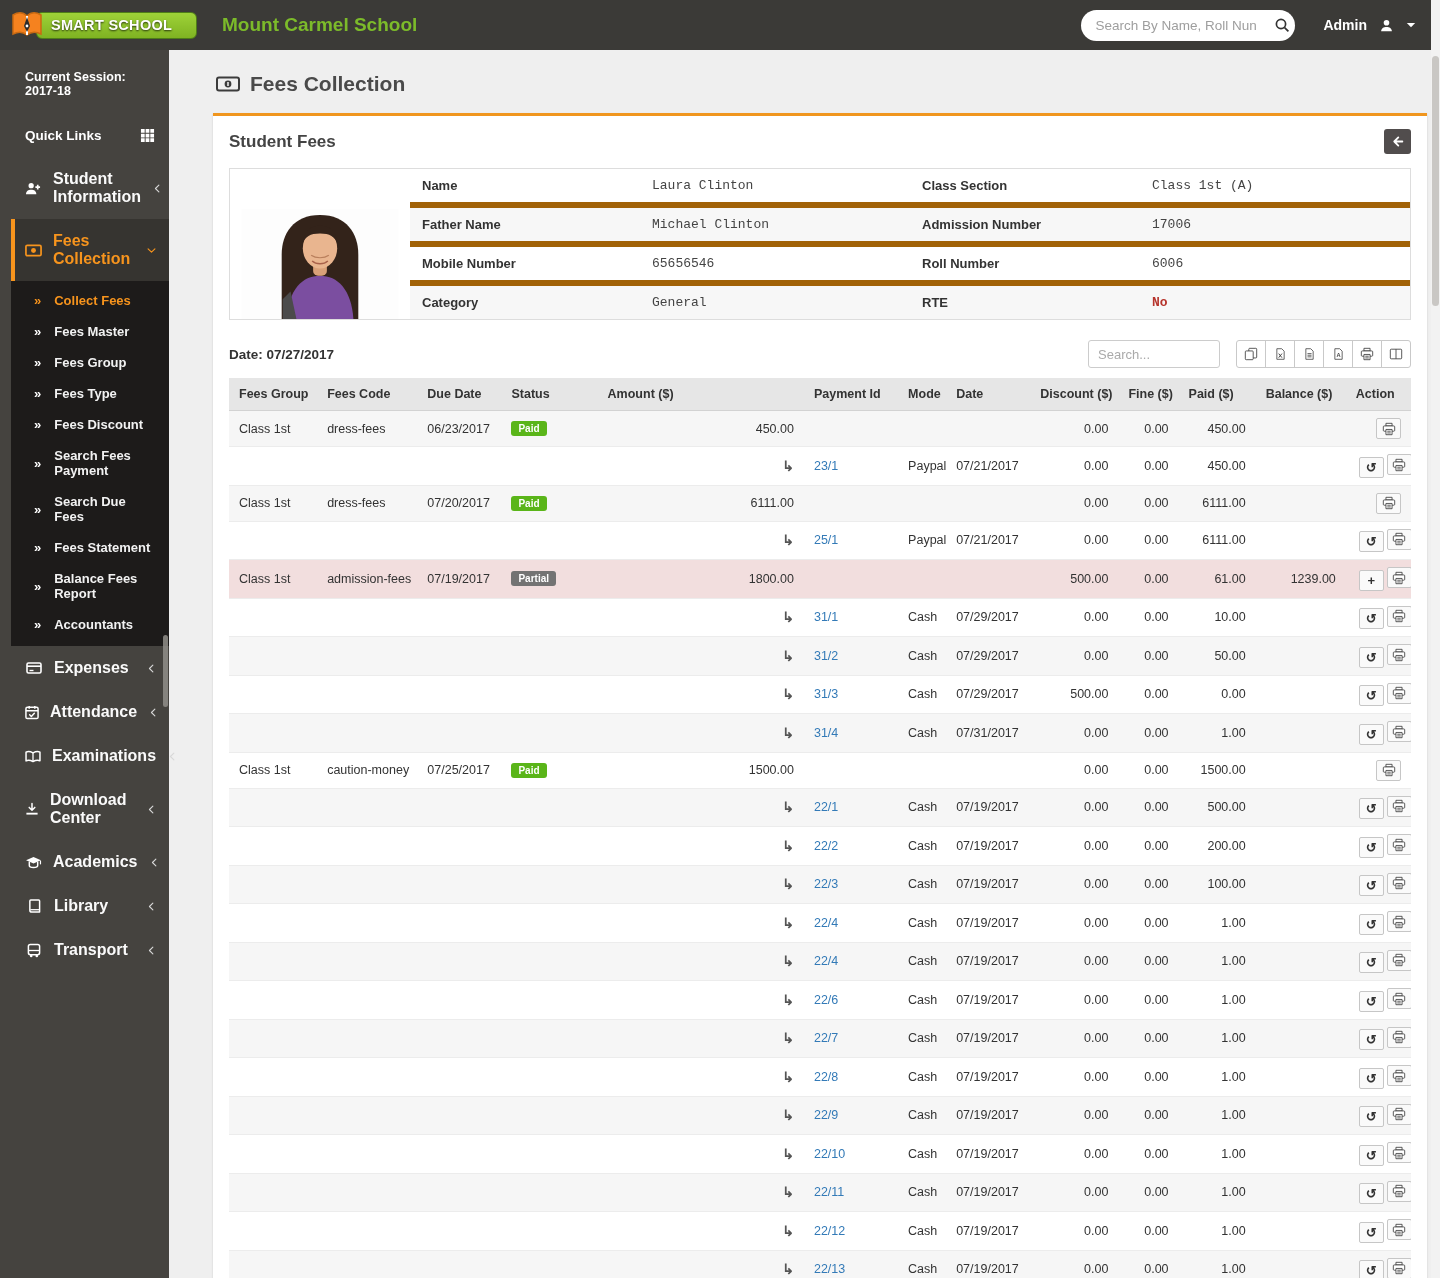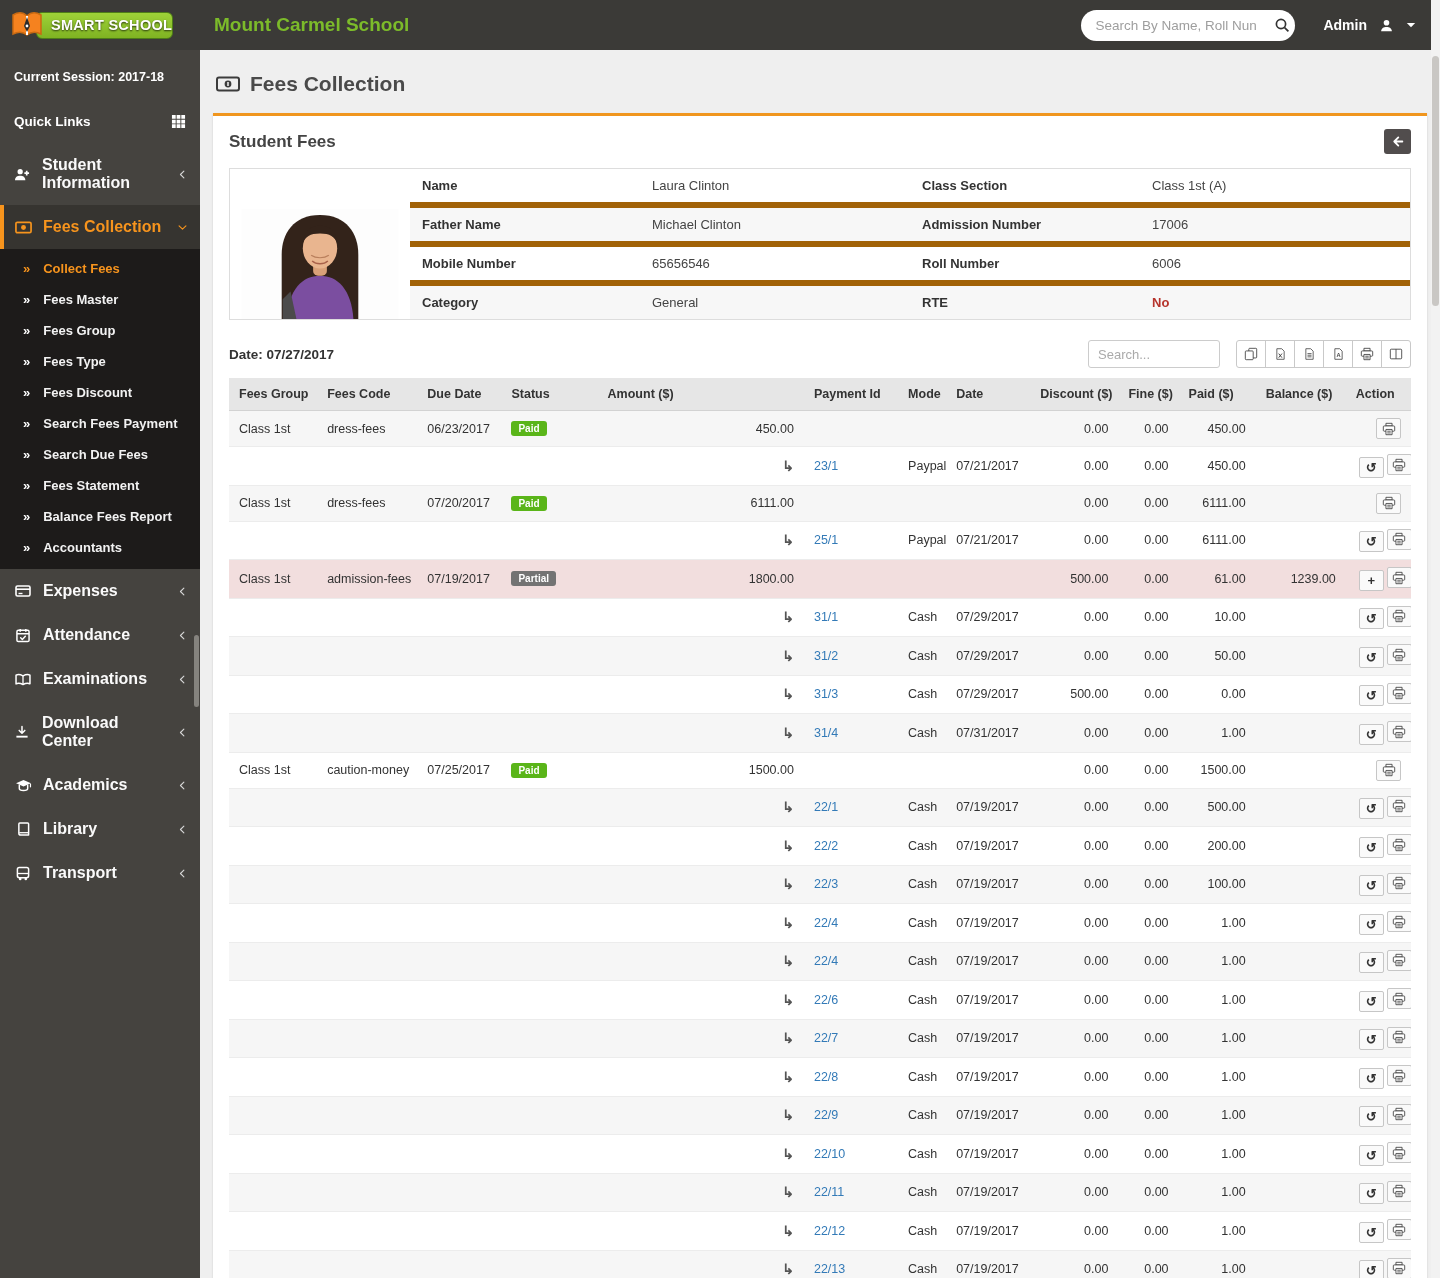--- a/index.html
+++ b/index.html
@@ -6,29 +6,29 @@
   html,body { margin:0; padding:0; }
   body {
     width:1440px; height:1278px; overflow:hidden;
     font-family:"Liberation Sans", sans-serif;
     background:#efefef; color:#333;
   }
   
   .topbar{position:absolute;top:0;left:0;width:1440px;height:50px;background:#3b3a37;display:flex;align-items:center;z-index:20;}
   .logo-area{width:200px;display:flex;align-items:center;padding-left:10px;}
   .logo-book{width:34px;height:30px;position:relative;z-index:2;margin-right:-8px;}
-  .logo-badge{background:linear-gradient(#9ed238,#7fb322);border:1px solid #4e7d18;border-radius:6px;padding:4px 0 5px 14px;color:#fff;font-weight:bold;font-size:14.5px;letter-spacing:.3px;text-shadow:0 1px 2px rgba(0,0,0,.75);white-space:nowrap;}
-  .school-name{margin-left:14px;color:#7cbb2a;font-size:19px;font-weight:bold;}
+  .logo-badge{background:linear-gradient(#9ed238,#7fb322);border:1px solid #4e7d18;border-radius:6px;padding:4px 24px 5px 14px;color:#fff;font-weight:bold;font-size:14.5px;letter-spacing:.3px;text-shadow:0 1px 2px rgba(0,0,0,.75);white-space:nowrap;}
+  .school-name{margin-left:22px;color:#7cbb2a;font-size:19px;font-weight:bold;}
   .topbar-right{margin-left:auto;display:flex;align-items:center;gap:28px;padding-right:24px;}
   .search-pill{width:214px;height:31px;background:#fff;border-radius:16px;display:flex;align-items:center;padding:0 12px;}
   .search-pill input{border:none;outline:none;flex:1;font-size:13.5px;color:#555;font-family:inherit;background:transparent;}
   .search-pill input::placeholder{color:#9e9e9e;}
   .admin{display:flex;align-items:center;gap:12px;color:#fff;font-weight:bold;font-size:14px;cursor:pointer;}
   
-  .sidebar{position:absolute;top:50px;left:0;bottom:0;width:200px;background:#45433f;color:#fff;z-index:10;}
+  .sidebar{position:absolute;top:50px;left:0;bottom:0;width:169px;background:#45433f;color:#fff;z-index:10;padding-left:11px;}
   .session{padding:20px 14px 16px;font-size:12.5px;font-weight:bold;}
   .quick-links{padding:14px 14px;font-size:13.5px;font-weight:bold;display:flex;align-items:center;justify-content:space-between;}
   .side-item{display:flex;align-items:center;gap:11px;padding:13px 12px 13px 14px;font-size:16px;font-weight:bold;color:#fafafa;cursor:pointer;}
   .side-item .s-icon{width:18px;display:flex;justify-content:center;color:#fff;}
   .side-item .chev{margin-left:auto;color:#d8d8d8;display:flex;}
   .side-item.active{color:#f7941d;background:#363430;border-left:4px solid #f7941d;padding-left:10px;}
   .side-item.active .s-icon,.side-item.active .chev{color:#f7941d;}
   .submenu{background:#1d1b1a;padding:4px 0 6px;}
   .sub-item{display:flex;align-items:center;gap:13px;padding:8px 14px 8px 23px;font-size:13px;font-weight:bold;color:#f2f2f2;cursor:pointer;}
   .sub-item .ang{font-size:13px;color:#fff;}
@@ -42,21 +42,21 @@
   .card-head{display:flex;align-items:center;justify-content:space-between;padding:13px 16px 12px;font-size:17px;color:#444;font-weight:bold;}
   .back-btn{width:27px;height:25px;background:#514d4d;border-radius:3px;display:flex;align-items:center;justify-content:center;cursor:pointer;}
   
   .student-box{margin:2px 16px 0;border:1px solid #ddd;display:flex;}
   .photo{width:180px;display:flex;align-items:flex-end;justify-content:center;padding:8px 8px 0;}
   .info-table{flex:1;border-collapse:collapse;font-size:13px;}
   .info-table tr:nth-child(even){background:#f7f7f7;}
   .info-table td{padding:9px 12px;border-bottom:6px solid #a16207;}
   .info-table tr:last-child td{border-bottom:none;}
   .ilabel{font-weight:bold;color:#333;width:23%;}
-  .ival{color:#444;width:27%;}
+  .ival{color:#444;width:27%;font-family:Liberation Mono, monospace;}
   .val-red{color:#b6342c;font-weight:bold;}
   
   .toolbar-row{margin:20px 16px 0;display:flex;align-items:center;justify-content:space-between;}
   .date-label{font-size:13.5px;font-weight:bold;color:#333;}
   .toolbar-right{display:flex;align-items:center;}
   .tsearch{width:132px;height:28px;border:1px solid #ccc;border-radius:3px;padding:0 9px;font-size:13px;color:#555;font-family:inherit;outline:none;margin-right:16px;}
   .tsearch::placeholder{color:#aaa;}
   .btn-group{display:flex;}
   .tbtn{width:30px;height:28px;background:#fff;border:1px solid #c9c9c9;margin-left:-1px;display:flex;align-items:center;justify-content:center;cursor:pointer;padding:0;}
   .tbtn:first-child{border-radius:3px 0 0 3px;margin-left:0;}

